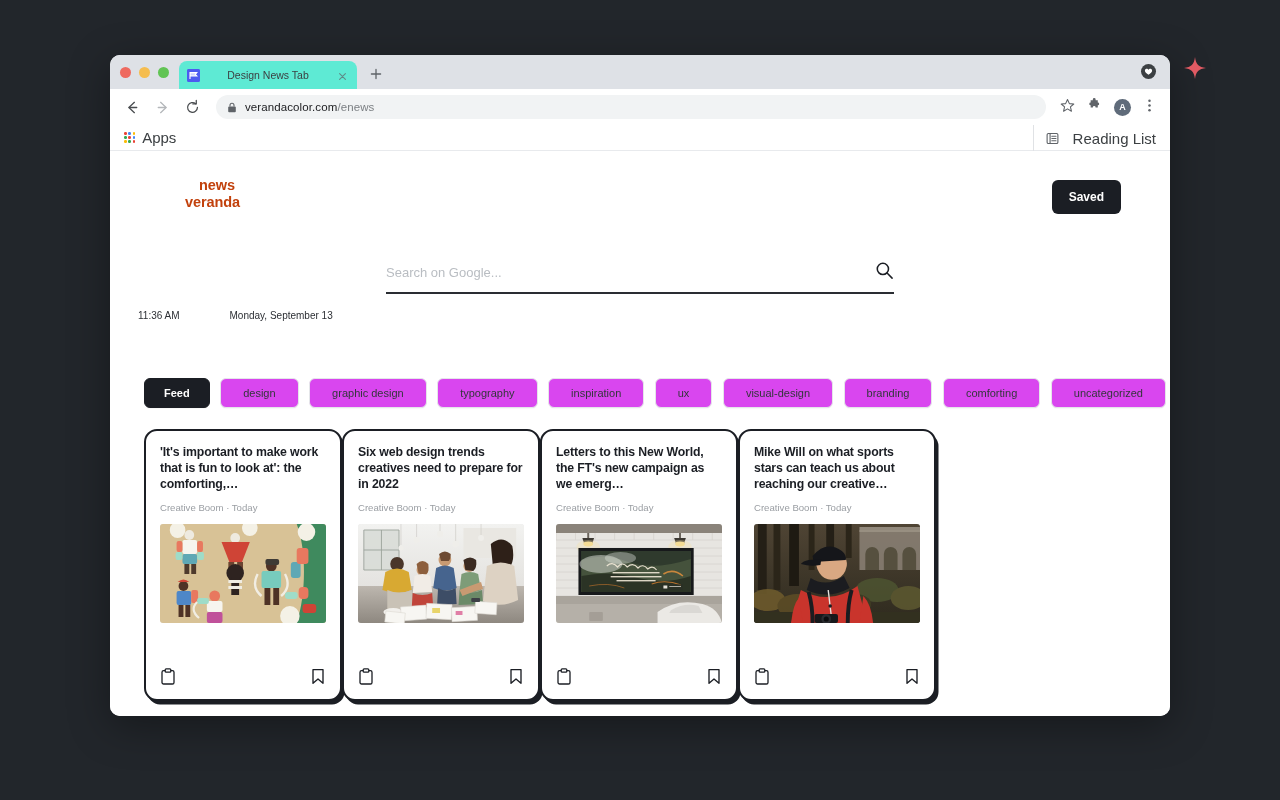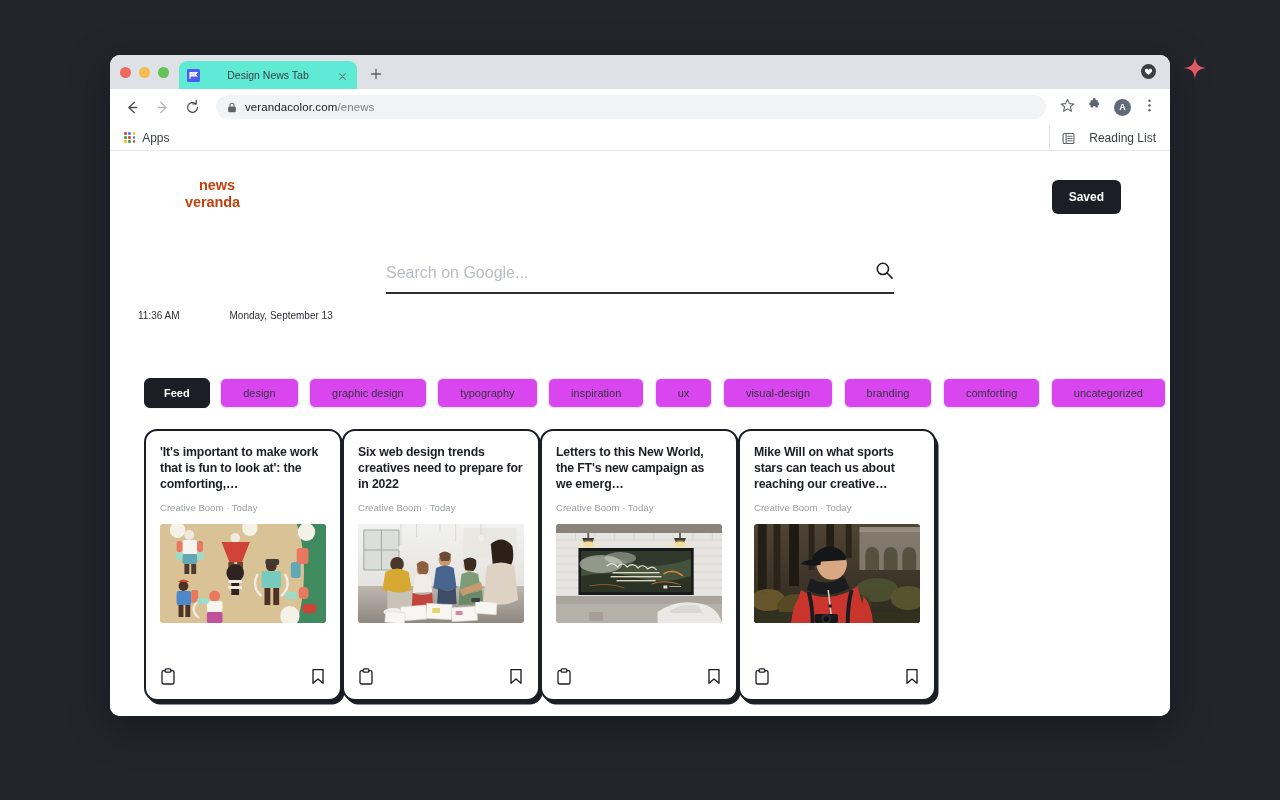--- a/index.html
+++ b/index.html
@@ -137,21 +137,21 @@
     border-bottom: 1px solid #e8eaed;
     display: flex;
     align-items: center;
     padding: 0 14px;
     flex: none;
     position: relative;
   }
   .apps-btn { display: flex; align-items: center; gap: 7px; }
   .apps-grid { display: grid; grid-template-columns: repeat(3, 2.6px); grid-template-rows: repeat(3, 2.6px); gap: 1.7px; }
   .apps-grid i { display: block; width: 2.6px; height: 2.6px; border-radius: 50%; }
-  .bm-label { font-size: 12px; color: #3c4043; }
+  .bm-label { font-size: 15px; color: #3c4043; }
   .reading-list {
     position: absolute; right: 14px; top: 0; height: 26px;
     display: flex; align-items: center; gap: 14px;
     padding-left: 12px;
     border-left: 1px solid #e0e2e5;
   }
 
   
   .page {
     flex: 1;
@@ -196,21 +196,21 @@
     width: 508px;
     border-bottom: 2.2px solid #2a2d32;
     display: flex;
     align-items: center;
     padding-bottom: 8px;
   }
   .search-input {
     flex: 1;
     border: none;
     outline: none;
-    font-size: 16px;
+    font-size: 13px;
     color: #2a2d32;
     font-family: "Liberation Sans", sans-serif;
     background: transparent;
     padding: 2px 0;
   }
   .search-input::placeholder { color: #b9bdc2; }
 
   .datetime {
     margin-top: 16px;
     display: flex;

